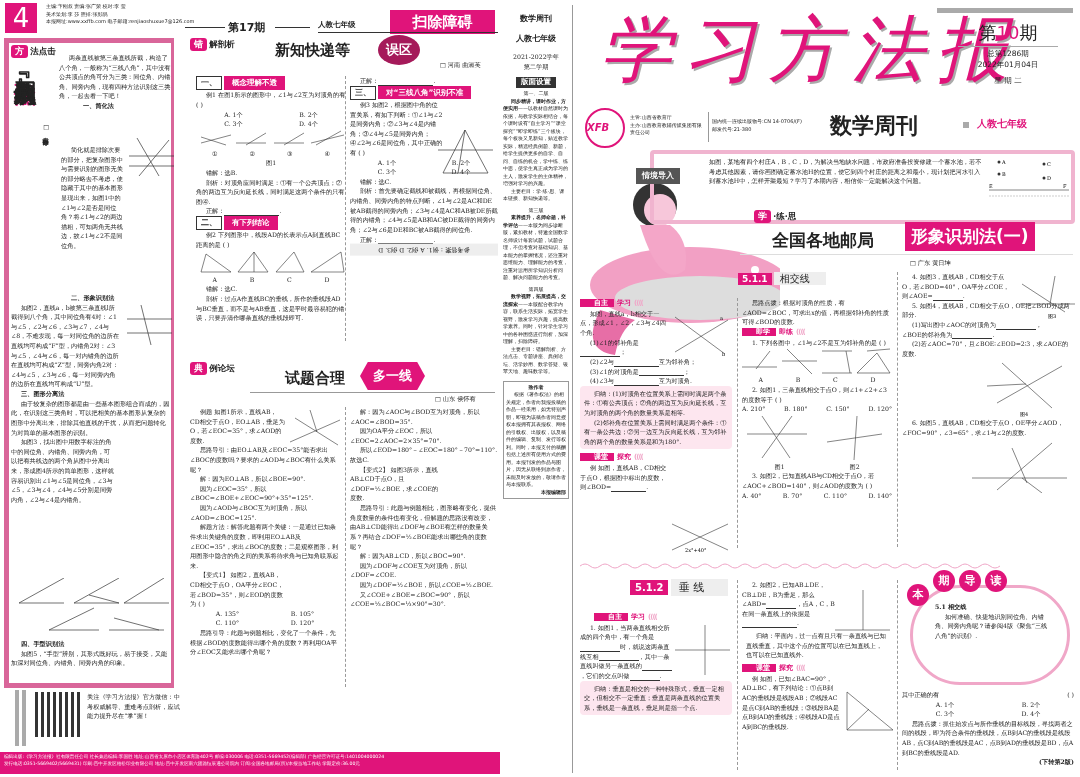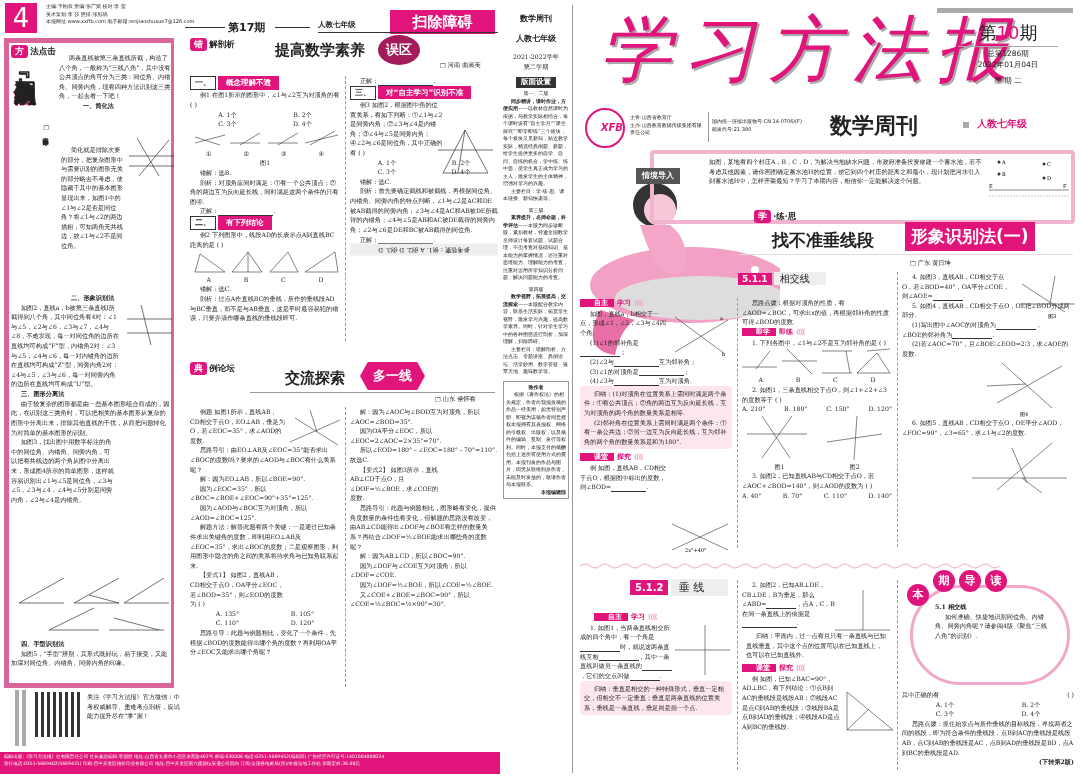--- a/index.html
+++ b/index.html
@@ -102,24 +102,24 @@
     <div class="abs" style="left:7px;top:0;width:4px;height:56px;background:#aaa;"></div>
     <div class="abs" style="left:20px;top:2px;width:45px;height:45px;background:repeating-linear-gradient(90deg,#111 0 3px,#fff 3px 6px),#111;opacity:.85;"></div>
     <div class="abs small" style="left:72px;top:2px;width:95px;">关注《学习方法报》官方微信：中考权威解导、重难考点剖析，应试能力提升尽在“掌”握！</div>
   </div>
 
   <div class="abs" style="left:190px;top:38px;width:310px;height:305px;">
     <div class="abs" style="left:0;top:0;">
       <span class="tag-pill">错</span>
       <span class="bold" style="font-size:8.5px;">解剖析</span>
     </div>
-    <div class="abs sans bold" style="left:85px;top:2px;font-size:15px;">提高数学素养</div>
+    <div class="abs sans bold" style="left:85px;top:2px;font-size:15px;">新知快递等</div>
     <div class="abs sans bold" style="left:188px;top:-3px;width:42px;height:30px;border-radius:50%;background:#a51a5a;color:#fff;font-size:13px;line-height:30px;text-align:center;">误区</div>
     <div class="abs small" style="left:250px;top:22px;">□ 河南  曲淑英</div>
-    <div class="abs small" style="left:0;top:38px;width:150px;">
+    <div class="abs small" style="left:6px;top:38px;width:150px;">
       <div><span class="sec-num">一、</span><span class="sec-bar">概念理解不透</span></div>
       <p><span>例1  在图1所示的图形中，∠1与∠2互为对顶角的有</span> <span>(    )</span></p>
       <div style="display:flex;justify-content:space-around;">
         <span>A. 1个</span>
           <span>B. 2个</span>
       </div>
       <div style="display:flex;justify-content:space-around;">
         <span>C. 3个</span>
           <span>D. 4个</span>
       </div>
@@ -157,21 +157,21 @@
           <span>B</span>
           <span>C</span>
           <span>D</span>
       </div>
       <p>错解：选C.</p>
       <p>剖析：过点A作直线BC的垂线，所作的垂线段AD与BC垂直，而不是与AB垂直，这是平时最容易犯的错误，只要弄清作哪条直线的垂线段即可.</p>
     </div>
     <div class="abs dotted-v" style="left:155px;top:38px;height:265px;"></div>
     <div class="abs small" style="left:160px;top:38px;width:148px;">
       <p><span>正解：</span><span class="blank" style="width:55px;"></span>.</p>
-      <div><span class="sec-num">三、</span><span class="sec-bar">对“自主学习”识别不准</span></div>
+      <div><span class="sec-num">三、</span><span class="sec-bar">对“三线八角”识别不准</span></div>
       <p style="padding-right:55px;"><span>例3  如图2，根据图中角的位置关系，有如下判断：①∠1与∠2是同旁内角；②∠3与∠4是内错角；③∠4与∠5是同旁内角；④∠2与∠6是同位角，其中正确的有</span> <span>(    )</span></p>
       <div style="display:flex;justify-content:space-around;">
         <span>A. 1个</span>
           <span>B. 2个</span>
       </div>
       <div style="display:flex;justify-content:space-around;">
         <span>C. 3个</span>
           <span>D. 4个</span>
       </div>
       <p>错解：选C.</p>
@@ -184,21 +184,21 @@
       <line x1="0" y1="22" x2="55" y2="22" stroke="#333" stroke-width="0.7"></line>
       <line x1="27" y1="2" x2="20" y2="45" stroke="#333" stroke-width="0.7"></line>
     </svg>
   </div>
 
   <div class="abs" style="left:190px;top:362px;width:310px;height:330px;">
     <div class="abs" style="left:0;top:0;">
       <span class="tag-pill">典</span>
       <span class="bold" style="font-size:8.5px;">例论坛</span>
     </div>
-    <div class="abs sans bold" style="left:95px;top:6px;font-size:15px;">交流探索</div>
+    <div class="abs sans bold" style="left:95px;top:6px;font-size:15px;">试题合理</div>
     <div class="abs bg-pink sans bold" style="left:170px;top:0;width:65px;height:28px;font-size:13px;line-height:28px;text-align:center;clip-path:polygon(12% 0,88% 0,100% 50%,88% 100%,12% 100%,0 50%);">多一线</div>
     <div class="abs hr" style="left:60px;top:30px;width:245px;"></div>
     <div class="abs small" style="left:245px;top:32px;">□ 山东  侯怀有</div>
     <div class="abs small" style="left:0;top:45px;width:150px;">
       <p style="padding-right:55px;">例题  如图1所示，直线AB，CD相交于点O，EO⊥AB，垂足为O，若∠EOC=35°，求∠AOD的度数.</p>
       <p>思路导引：由EO⊥AB及∠EOC=35°能否求出∠BOC的度数吗？要求的∠AOD与∠BOC有什么关系呢？</p>
       <p>解：因为EO⊥AB，所以∠BOE=90°.</p>
       <p>因为∠EOC=35°，所以∠BOC=∠BOE+∠EOC=90°+35°=125°.</p>
       <p>因为∠AOD与∠BOC互为对顶角，所以∠AOD=∠BOC=125°.</p>
       <p>解题方法：解答此题有两个关键：一是通过已知条件求出关键角的度数，即利用EO⊥AB及∠EOC=35°，求出∠BOC的度数；二是观察图形，利用图形中隐含的角之间的关系将待求角与已知角联系起来.</p>
@@ -265,21 +265,21 @@
 
   <div class="abs pink" style="left:100px;top:2px;font-size:72px;line-height:95px;font-family:'DejaVu Serif',serif;font-style:italic;letter-spacing:12px;text-shadow:2px 2px 0 #aaa;">学习方法报</div>
   <div class="abs" style="left:437px;top:8px;width:136px;height:5px;background:#aaa;"></div>
   <div class="abs sans" style="left:448px;top:22px;width:120px;text-align:center;">
     <div style="font-size:18px;line-height:22px;"><span>第</span><span class="pink">10</span><span>期</span></div>
     <div style="border-top:1px solid #aaa;margin:2px 10px;"></div>
     <div style="font-size:7.5px;">总第1286期</div>
     <div style="font-size:7.5px;">2022年01月04日</div>
     <div style="font-size:7.5px;margin-top:5px;">星 期 二</div>
   </div>
-  <div class="abs sans bold pink" style="left:85px;top:108px;width:40px;height:40px;border-radius:50%;border:2px solid #e0147a;font-size:10px;line-height:36px;text-align:right;font-style:italic;">XFB</div>
+  <div class="abs sans bold pink" style="left:85px;top:108px;width:40px;height:40px;border-radius:50%;border:2px solid #e0147a;font-size:10px;line-height:36px;text-align:left;font-style:italic;">XFB</div>
   <div class="abs tiny sans" style="left:130px;top:114px;width:75px;">
     <div>主管:山西省教育厅</div>
     <div>主办:山西教育教辅传媒集团有限责任公司</div>
   </div>
   <div class="abs dotted-v" style="left:208px;top:112px;height:30px;border-left-style:solid;"></div>
   <div class="abs tiny sans" style="left:212px;top:118px;width:110px;">
     <div>国内统一连续出版物号:CN 14-0706/(F)</div>
     <div>邮发代号:21-380</div>
   </div>
   <div class="abs sans bold" style="left:330px;top:110px;font-size:22px;">数学周刊</div>
@@ -312,21 +312,21 @@
         <text x="58" y="24" font-size="5">D</text>
       <text x="0" y="32" font-size="5">E</text>
         <text x="74" y="32" font-size="5">F</text>
     </svg>
   </div>
 
   <div class="abs" style="left:210px;top:210px;padding-left:44px;">
     <span class="tag-pill">学</span>
     <span class="bold" style="font-size:8.5px;">·练·思</span>
   </div>
-  <div class="abs sans bold" style="left:272px;top:228px;font-size:17px;">找不准垂线段</div>
+  <div class="abs sans bold" style="left:272px;top:228px;font-size:17px;">全国各地邮局</div>
   <div class="abs bg-pink sans bold" style="left:405px;top:222px;padding:2px 6px;font-size:17px;">形象识别法(一)</div>
   <div class="abs hr" style="left:240px;top:254px;width:333px;border-color:#ddd;"></div>
   <div class="abs small" style="left:410px;top:258px;">□ 广东  黄日坤</div>
 
   <div class="abs" style="left:238px;top:272px;">
     <span class="bg-pink sans bold" style="padding:1px 4px;font-size:9px;">5.1.1</span>
     <span class="sans" style="background:#eee;padding:1px 16px 1px 6px;font-size:10px;">相交线</span>
   </div>
 
   <div class="abs small" style="left:80px;top:298px;width:152px;">

